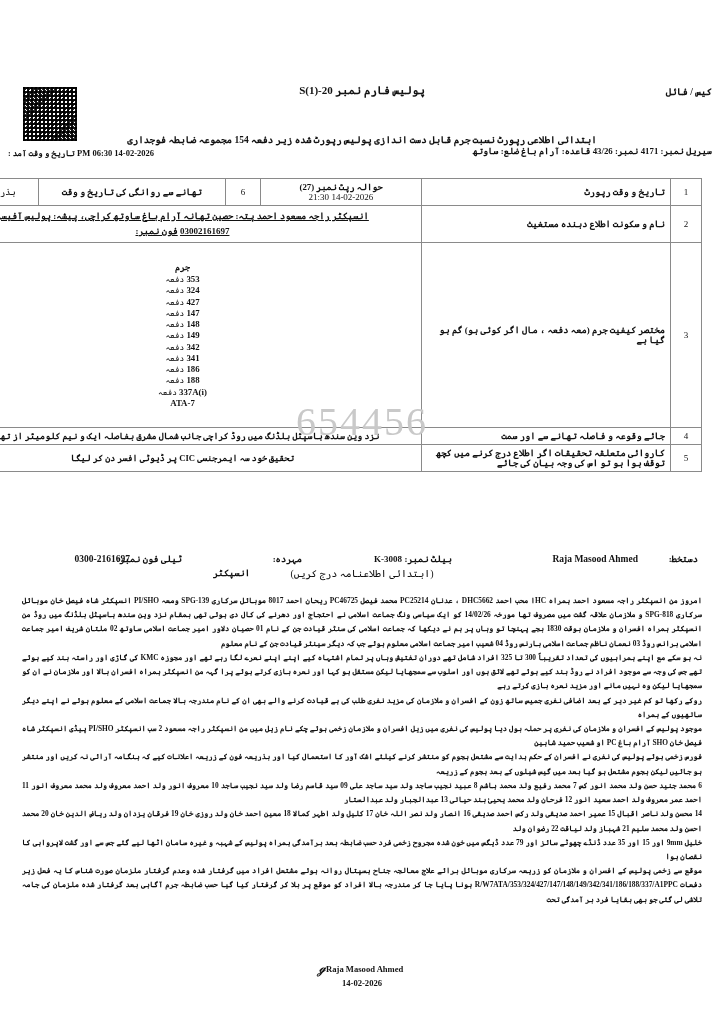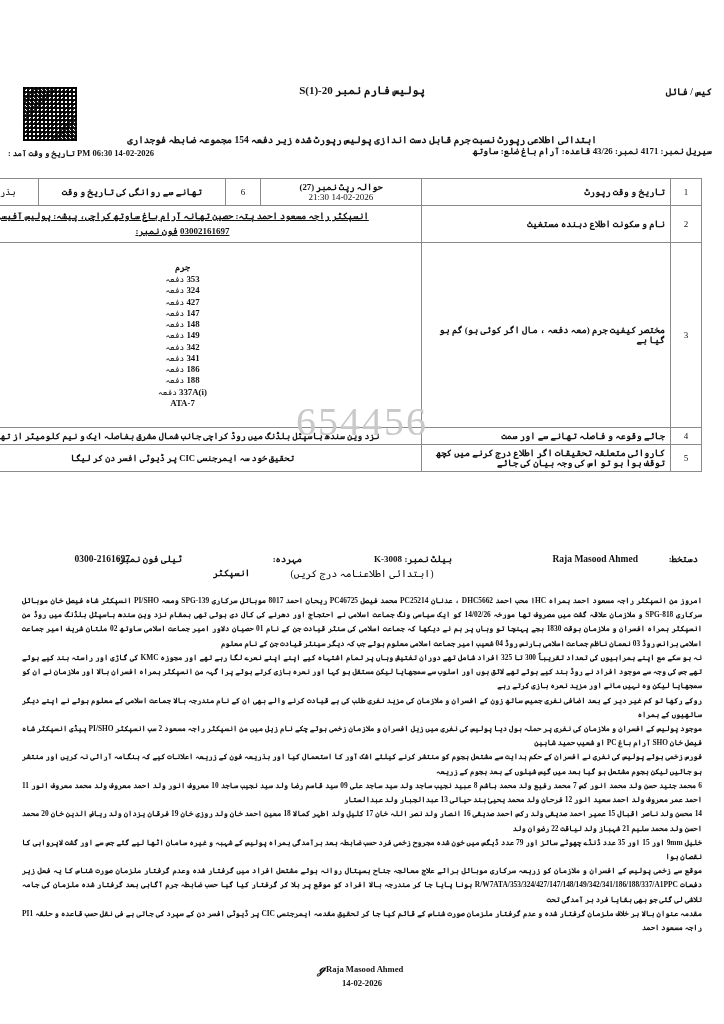--- a/index.html
+++ b/index.html
@@ -262,21 +262,20 @@
   <div class="body-wrap" id="body-paragraphs">
       <p>امروز من انسپکٹر راجہ مسعود احمد ہمراہ HCا محب احمد DHC5662 ، عدنان PC25214 محمد فیصل PC46725 ریحان احمد 8017 موبائل سرکاری SPG-139 ومعہ PI/SHO انسپکٹر شاہ فیصل خان موبائل سرکاری SPG-818 و ملازمان علاقہ گشت میں مصروف تھا مورخہ 14/02/26 کو ایک سیاسی ونگ جماعت اسلامی نے احتجاج اور دھرنے کی کال دی ہوئی تھی بمقام نزد وین سندھ ہاسپٹل بلڈنگ میں روڈ من انسپکٹر ہمراہ افسران و ملازمان بوقت 1830 بجے پہنچا تو وہاں پر ہم نے دیکھا کہ جماعت اسلامی کی سنٹر قیادت جن کے نام 01 حصیان دلاور امیر جماعت اسلامی ساوتھ 02 ملتان شریف امیر جماعت اسلامی برانس روڈ 03 نعمان ناظم جماعت اسلامی بارنس روڈ 04 شعیب امیر جماعت اسلامی معلوم ہوئے جب کہ دیگر سینئر قیادت جن کے نام معلوم</p>
       <p>نہ ہو سکے مع اپنے ہمراہیوں کی تعداد تقریباً 300 تا 325 افراد شامل تھے دوران تفتیش وہاں پر تمام اشتہاہ کیے اپنے اپنے نعرے لگا رہے تھے اور مجوزہ KMC کی گاڑی اور راستہ بند کیے ہوئے تھے جس کی وجہ سے موجود افراد نے روڈ بند کیے ہوئے تھے لائق ہوں اور اسلوب سے سمجھایا لیکن مستقل ہو کہا اور نعرہ بازی کرتے ہوئے پرا گہہ من انسپکٹر ہمراہ افسران بالا اور ملازمان نے ان کو سمجھایا لیکن وہ نہیں مانے اور مزید نعرہ بازی کرتے رہے</p>
       <p>روکے رکھا تو کم غیر دیر کے بعد اضافی نفری جمیس ساتھ زون کے افسران و ملازمان کی مزید نفری طلب کی ہے قیادت کرنے والے بھی ان کے نام مندرجہ بالا جماعت اسلامی کے معلوم ہوئے نے اپنے دیگر ساتھیوں کے ہمراہ</p>
       <p>موجود پولیس کے افسران و ملازمان کی نفری پر حملہ بول دیا پولیس کی نفری میں زیل افسران و ملازمان زخمی ہوئے چکے نام زیل میں من انسپکٹر راجہ مسعود 2 سب انسپکٹر PI/SHO پیڈی انسپکٹر شاہ فیصل خان SHO آرام باغ PC او شعیب حمید شاہین</p>
       <p>فورس زخمی ہوئے پولیس کی نفری نے افسران کے حکم ہدایت سے مشتعل ہجوم کو منتشر کرنے کیلئے اشک آور کا استعمال کیا اور بذریعہ فون کے زریعہ اعلانات کیے کہ ہنگامہ آرائی نہ کریں اور منتشر ہو جائیں لیکن ہجوم مشتعل ہو گیا بعد میں گیس شیلوں کے بعد ہجوم کے زریعہ</p>
       <p>6 محمد جنید حسن ولد محمد انور کس 7 محمد رفیع ولد محمد ہاشم 8 عبید نجیب ساجد ولد سید ساجد علی 09 سید قاسم رضا ولد سید نجیب ساجد 10 معروف انور ولد احمد معروف ولد محمد معروف انور 11 احمد عمر معروف ولد احمد سعید انور 12 فرحان ولد محمد یحییٰ بند حیاتی 13 عبدالجبار ولد عبدالستار</p>
       <p>14 محسن ولد ناصر اقبال 15 عمیر احمد صدیقی ولد رکس احمد صدیقی 16 انصار ولد نصر اللہ خان 17 کلیل ولد اطہر کمالا 18 معین احمد خان ولد روزی خان 19 فرقان یزدان ولد ریاض الدین خان 20 محمد احسن ولد محمد سلیم 21 شہباز ولد لیاقت 22 رضوان ولد</p>
       <p>خلیل 9mm اور 15 اور 35 عدد ڈنڈے چھوٹے سائز اور 79 عدد ڈیگس میں خون شدہ مجروح زخمی فرد حسب ضابطہ بعد برآمدگی ہمراہ پولیس کے شہبہ و غیرہ سامان اٹھا لیے گئے جس سے اور گشت لاپرواہی کا نقصان ہوا</p>
       <p>موقع سے زخمی پولیس کے افسران و ملازمان کو زریعہ سرکاری موبائل برائے علاج معالجہ جناح ہسپتال روانہ ہوئے مشتعل افراد میں گرفتار شدہ وعدم گرفتار ملزمان صورت شناس کا یہ فعل زیر دفعات R/W7ATA/353/324/427/147/148/149/342/341/186/188/337/A1PPC ہونا پایا جا کر مندرجہ بالا افراد کو موقع پر بلا کر گرفتار کیا گیا حسب ضابطہ جرم آگاہی بعد گرفتار شدہ ملزمان کی جامہ تلاشی لی گئی جو بھی بقایا فرد بر آمدگی تحت</p>
-      <p>مقدمہ عنوان بالا بر خلاف ملزمان گرفتار شدہ و عدم گرفتار ملزمان صورت شناس کے قائم کیا جا کر تحقیق مقدمہ ایمرجنسی CIC پر ڈیوٹی افسر دن کے سپرد کی جاتی ہے فی نقل حسب قاعدہ و حلقہ PI1 راجہ مسعود احمد</p>
     </div>
 
   <div class="sign">
     <div>
       <span class="glyph">ℊ</span><span>Raja Masood Ahmed</span>
     </div>
     <div>14-02-2026</div>
   </div>
 
 </div>

